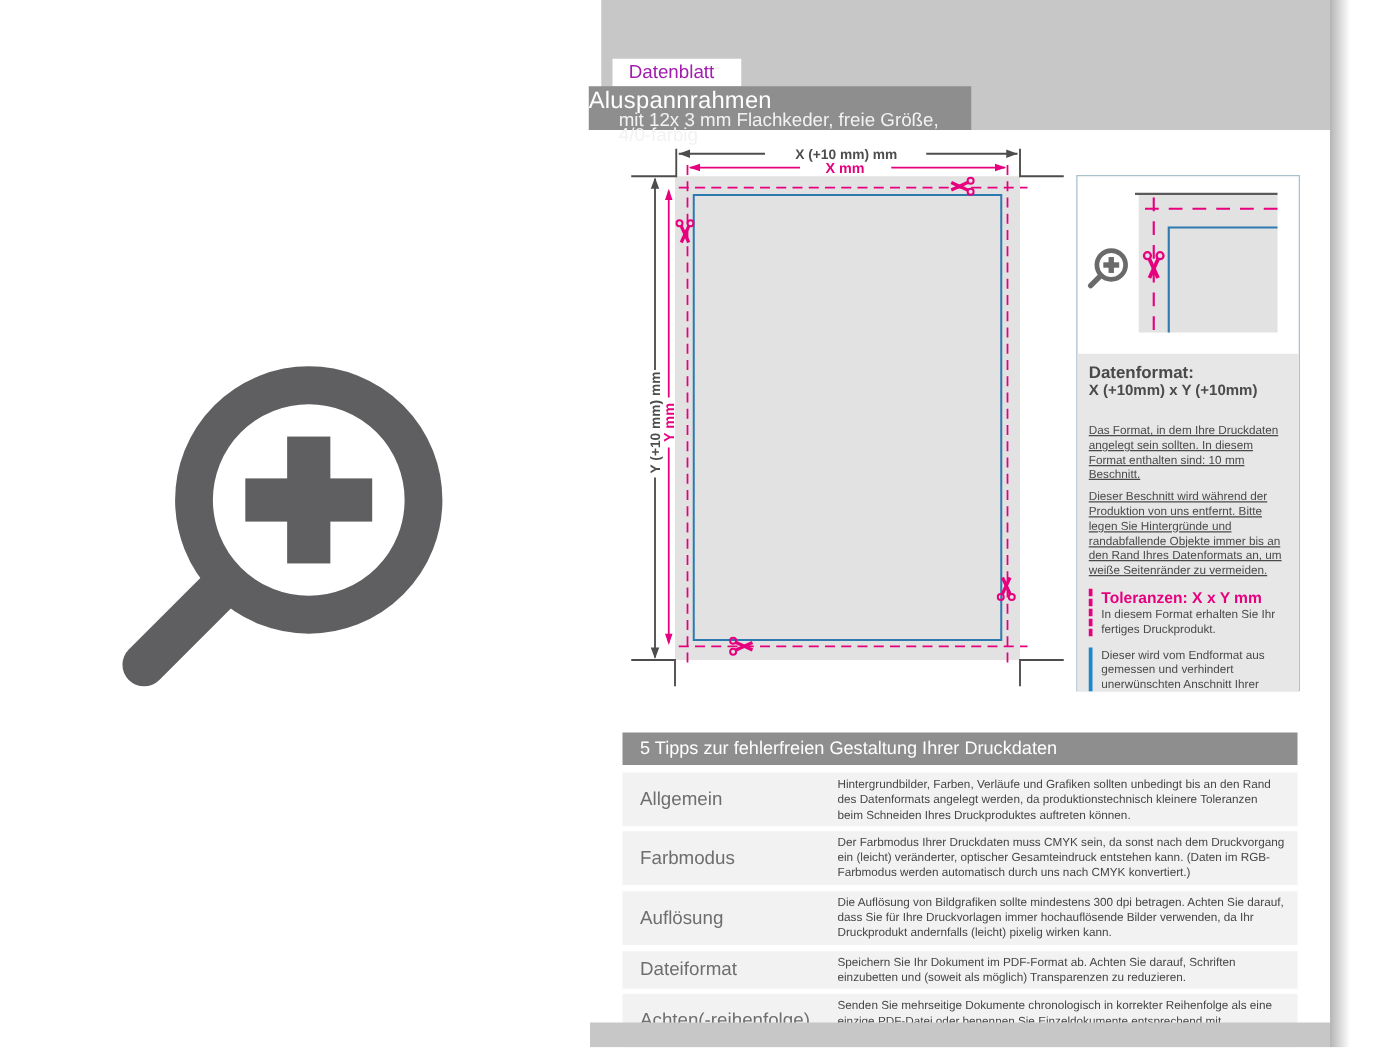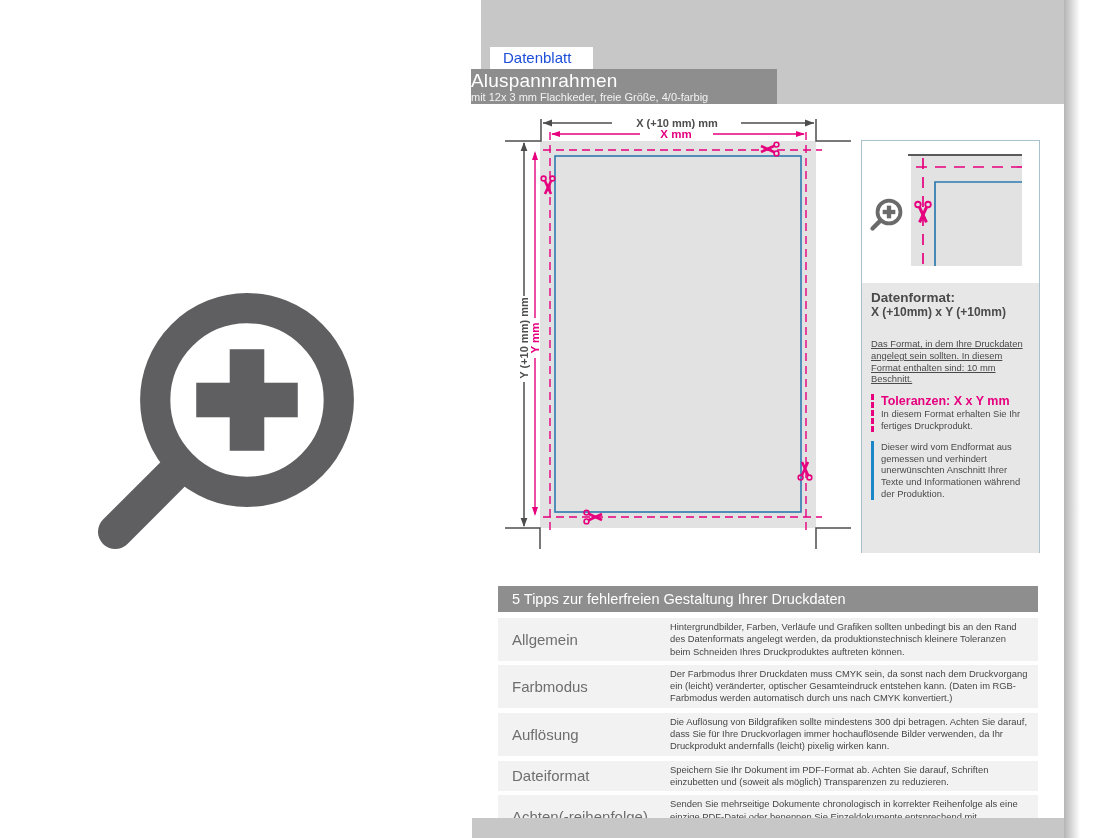--- a/index.html
+++ b/index.html
@@ -8,25 +8,25 @@
     --bleed-gray:#e2e2e2; --row-bg:#f2f2f2; --infobox-bg:#e7e7e7;
     --icon-gray:#5f5f61; --border-blue:#a9c0cd;
   }
   html,body{margin:0;padding:0;background:#fff;}
   body{font-family:"Liberation Sans",sans-serif;}
   .canvas{position:relative;width:1117px;height:838px;background:#fff;overflow:hidden;}
   .abs{position:absolute;box-sizing:border-box;}
 
   .top-band{left:481px;top:0;width:583px;height:104px;background:var(--gray-band);}
   .sheet-tab{left:490px;top:47px;width:103px;height:22px;background:#fff;
-    font-size:15px;color:#1d4ed8;line-height:22px;padding-left:13px;}
+    font-size:15px;color:#a21caf;line-height:22px;padding-left:13px;}
   .banner{left:471px;top:69px;width:306px;height:35px;background:var(--gray-banner);
     color:#fff;text-align:left;padding:1px 8px 0 0;}
   .banner .title{font-size:19px;line-height:21px;letter-spacing:.2px;}
-  .banner .subtitle{font-size:11px;line-height:12px;color:#f2f2f2;}
+  .banner .subtitle{font-size:15px;line-height:12px;color:#f2f2f2;padding-left:24px;}
 
   .shadow-edge{left:1064px;top:0;width:16px;height:838px;
     background:linear-gradient(to right,rgba(90,90,90,.45),rgba(255,255,255,0));}
   .bottom-bar{left:472px;top:818px;width:592px;height:20px;background:var(--gray-band);}
 
   .info-box{left:861px;top:140px;width:179px;height:413px;border:1px solid var(--border-blue);background:#fff;}
   .info-text{left:0;top:142px;width:177px;height:270px;background:var(--infobox-bg);
     padding:7px 9px 0 9px;overflow:hidden;color:#4a4a4a;}
   .info-text .h1{font-size:13.5px;font-weight:bold;line-height:15px;}
   .info-text .h2{font-size:12px;font-weight:bold;line-height:14px;margin-bottom:19px;}
@@ -75,20 +75,21 @@
   <div class="abs banner">
     <div class="title">Aluspannrahmen</div>
     <div class="subtitle">mit 12x 3 mm Flachkeder, freie Größe, 4/0-farbig</div>
   </div>
 
   <div class="abs info-box">
     <div class="abs info-text">
       <div class="h1">Datenformat:</div>
       <div class="h2">X (+10mm)  x Y (+10mm)</div>
       <p>Das Format, in dem Ihre Druckdaten angelegt sein sollten. In diesem Format enthalten sind: 10 mm Beschnitt.</p>
+      <p>Dieser Beschnitt wird während der Produktion von uns entfernt. Bitte legen Sie Hintergründe und randabfallende Objekte immer bis an den Rand Ihres Datenformats an, um weiße Seitenränder zu vermeiden.</p>
       <div class="fmt-block endformat">
         <div class="bt">Toleranzen: X x Y mm</div>
         <div class="bd">In diesem Format erhalten Sie Ihr fertiges Druckprodukt.</div>
       </div>
       <div class="fmt-block safety">
         <div class="bd">Dieser wird vom Endformat aus gemessen und verhindert unerwünschten Anschnitt Ihrer Texte und Informationen während der Produktion.</div>
       </div>
     </div>
   </div>
 

